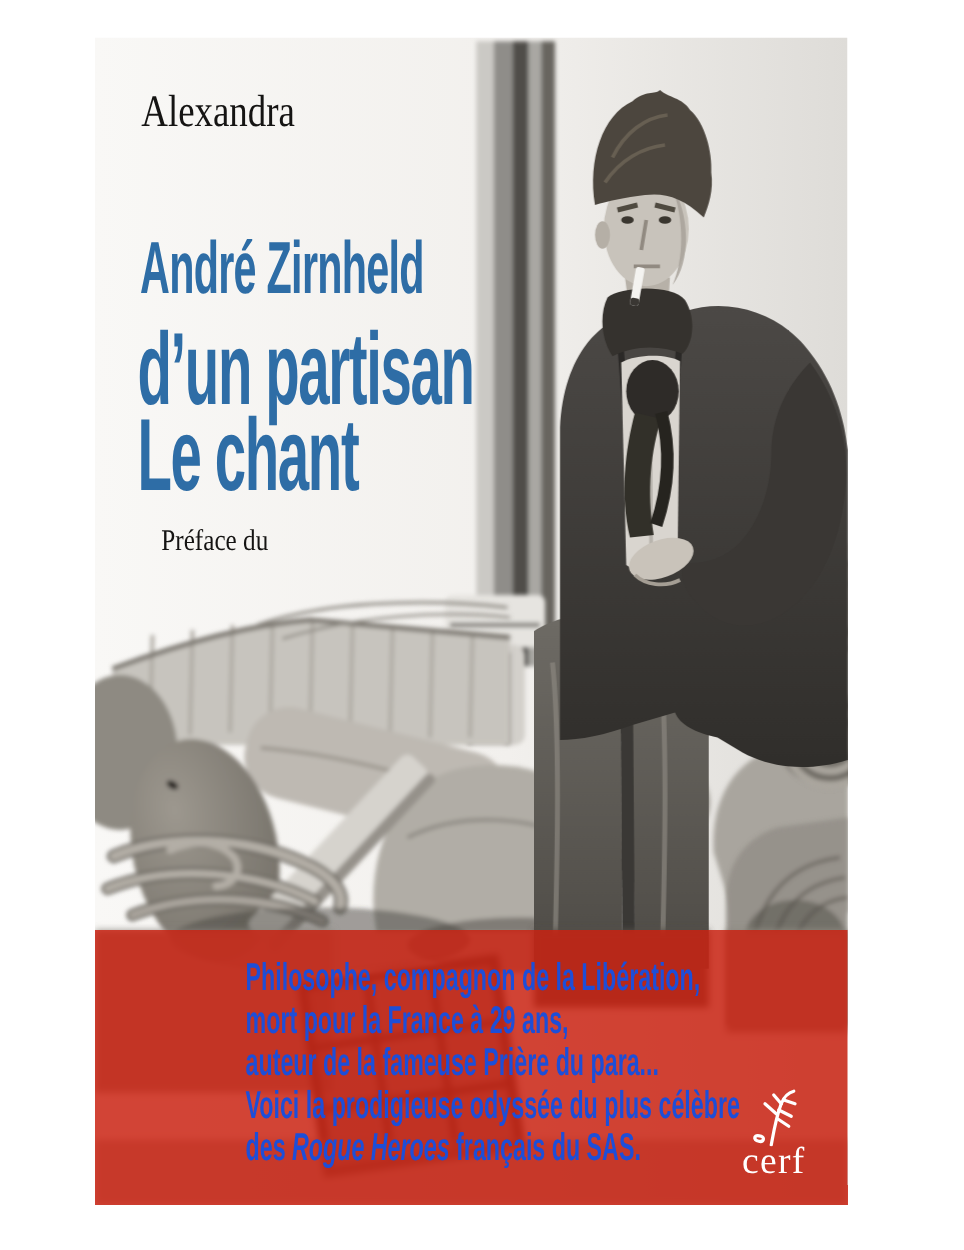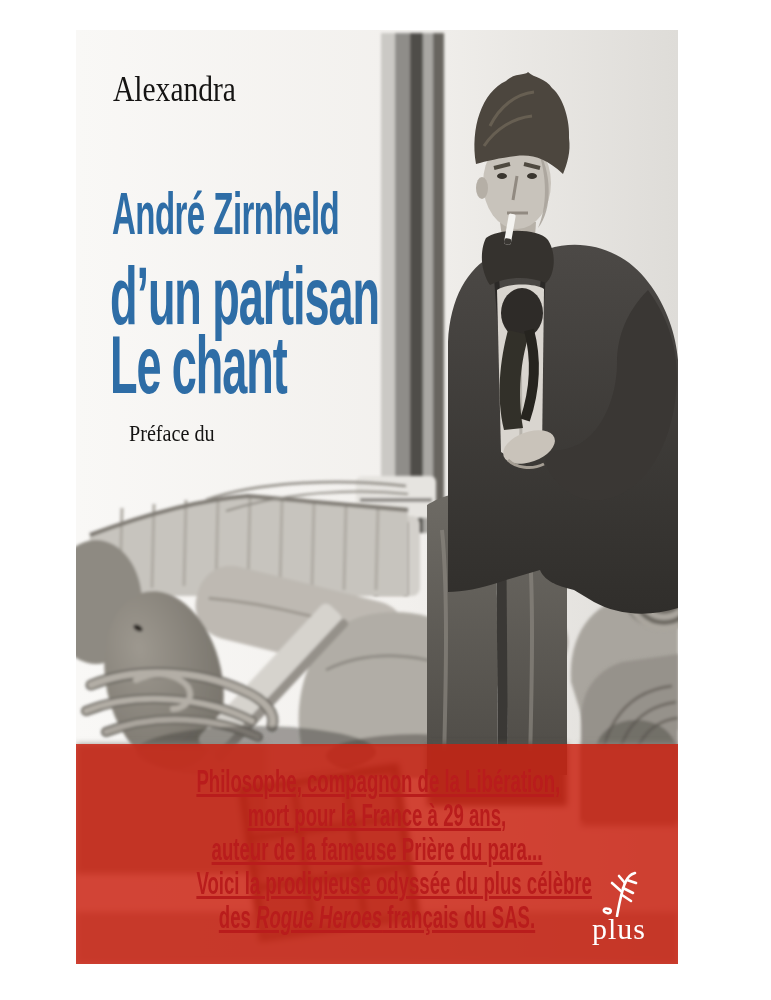--- a/index.html
+++ b/index.html
@@ -27,21 +27,21 @@
   .main-title span{display:inline-block;transform:scaleX(.55);transform-origin:0 50%;
                    white-space:nowrap;letter-spacing:-2px;}
 
   .preface{position:absolute;left:37px;top:390px;color:var(--ink,#151413);
            font-family:"Liberation Serif",serif;font-size:24px;line-height:27px;margin-left:16px;}
   .preface span{display:inline-block;transform:scaleX(.84);transform-origin:0 50%;white-space:nowrap;}
 
   
   .banner{position:absolute;left:0;top:714px;width:602px;height:220px;
           background:var(--banner-red-rgba,rgba(202,33,17,.84));}
-  .banner-text{position:absolute;left:0;top:21px;width:100%;text-align:center;color:#b91c1c;text-decoration:underline;}
+  .banner-text{position:absolute;left:0;top:21px;width:100%;color:#1d4ed8;}
   .banner-line{display:block;font-weight:bold;font-size:31px;line-height:34px;
                transform:scaleX(.60);transform-origin:50% 50%;white-space:nowrap;
                letter-spacing:0px;}
   .banner-line .it{font-style:italic;}
 
   
   .logo{position:absolute;right:17px;bottom:21px;width:84px;text-align:center;color:#fff;}
   .logo-antlers{display:block;margin:0 auto 0 auto;}
   .logo-imprint{font-size:6.5px;letter-spacing:.4px;line-height:7px;display:block;
                 transform:scaleX(.9);transform-origin:50% 50%;white-space:nowrap;}
@@ -264,17 +264,17 @@
           <path d="M36,12 C38,7 42,3 46,2"></path>
           <path d="M38,9 L47,12"></path>
           <path d="M34,17 L44,22"></path>
           <path d="M33,24 L42,30"></path>
           <path d="M36,12 L30,5"></path>
           <path d="M32,20 L23,12"></path>
           <path d="M20,38 C14,36 13,41 18,42 C22,43 23,39 20,38 Z"></path>
         </g>
       </svg>
       <span class="logo-imprint"></span>
-      <span class="logo-name">plus</span>
+      <span class="logo-name">cerf</span>
     </div>
   </div>
 
 </div>
 
 </body></html>

